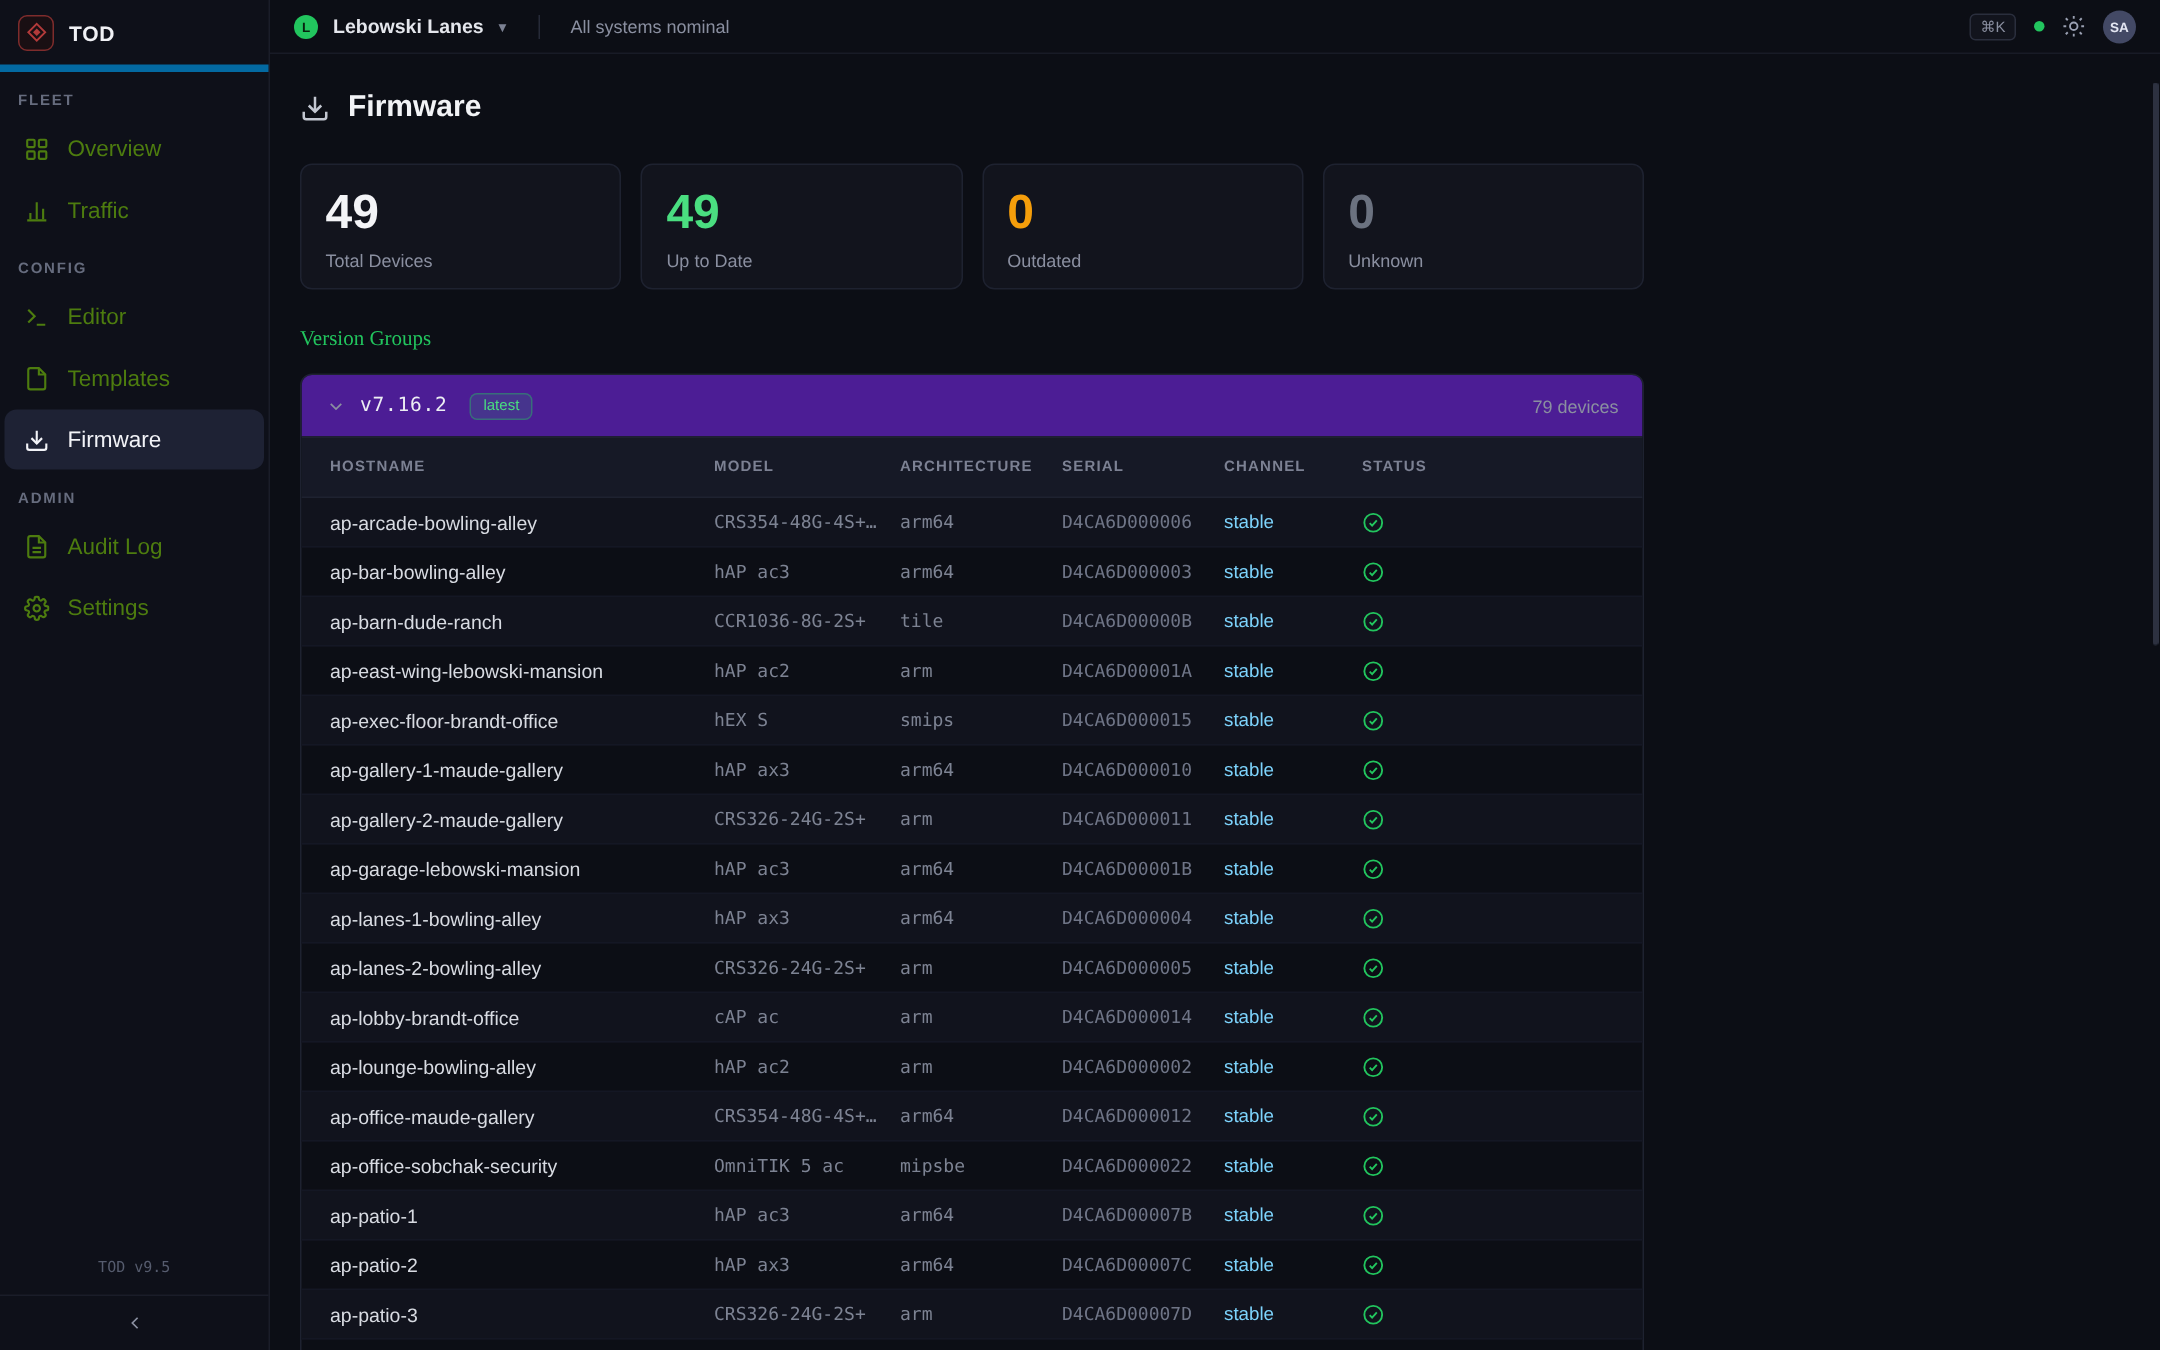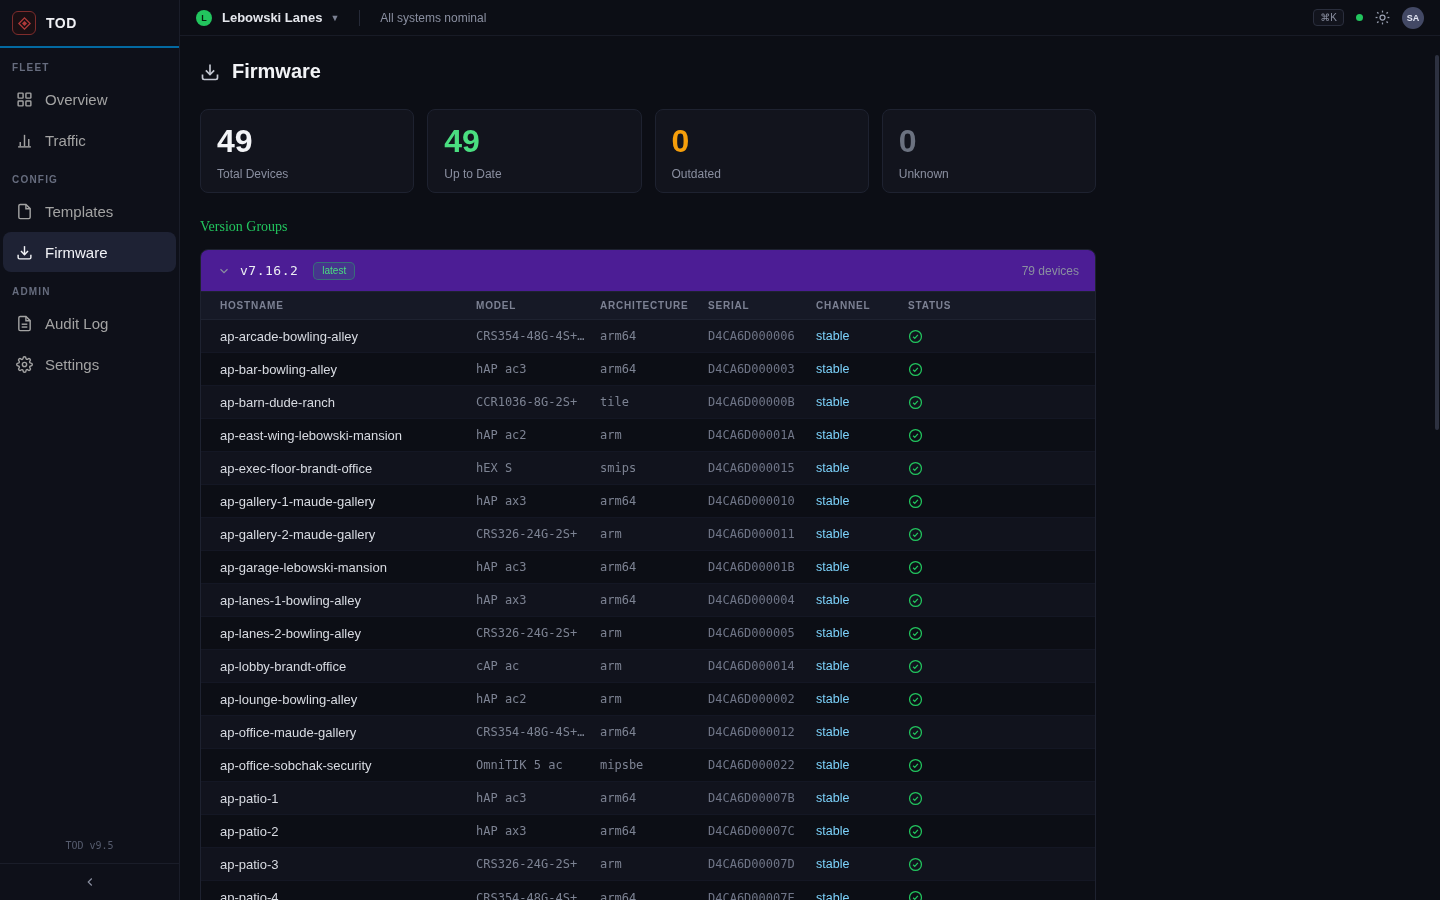--- a/index.html
+++ b/index.html
@@ -15,38 +15,38 @@
   
   .sidebar {
     width: 180px; height: 900px; flex: 0 0 180px;
     background: #0e1019;
     border-right: 1px solid #1a1d29;
     position: relative;
     display: flex; flex-direction: column;
   }
   .logo-row {
     height: 48px; display: flex; align-items: center; gap: 10px;
-    padding: 16px 12px; border-bottom: 2px solid #0369a1;
+    padding: 16px 12px; border-bottom: 5px solid #0369a1;
   }
   .logo-box {
     width: 24px; height: 24px; border-radius: 6px;
     border: 1px solid #7e2c2c; background: #190f13;
     display: flex; align-items: center; justify-content: center;
   }
   .app-name { font-size: 14px; font-weight: 700; letter-spacing: .5px; color: #f0f1f5; }
   .nav-section { margin-top: 14px; }
   .nav-heading {
     font-size: 10px; letter-spacing: 1.2px; text-transform: uppercase;
     color: #666c7e; margin: 8px 12px 6px 12px; font-weight: 600;
   }
   .nav-item {
     display: flex; align-items: center; gap: 12px;
     height: 40px; margin: 1px 3px; padding: 0 12px;
     border-radius: 8px; cursor: pointer;
-    color: #a3a3a3; font-size: 15px;
+    color: #4d7c0f; font-size: 15px;
   }
   .nav-item.active { background: #1e2234; color: #f2f3f7; }
   .nav-icon { width: 18px; height: 18px; display: flex; align-items: center; justify-content: center; }
   .nav-icon svg { width: 17px; height: 17px; }
   .sidebar-footer { margin-top: auto; }
   .version-label {
     font-family: "DejaVu Sans Mono", monospace;
     font-size: 10px; color: #565c6e; text-align: center; padding-bottom: 12px;
   }
   .collapse-row {
@@ -113,21 +113,21 @@
     padding: 2.5px 8px; margin-left: 6px;
   }
   .device-count { margin-left: auto; font-size: 12px; color: #8a8fa0; }
 
   .t-head, .t-row {
     display: grid;
     grid-template-columns: 256px 124px 108px 108px 92px 1fr;
     align-items: center; padding-left: 19px;
   }
   .t-head {
-    height: 29px; background: #161926; border-top: 1px solid #1e2230;
+    height: 41px; background: #161926; border-top: 1px solid #1e2230;
     border-bottom: 1px solid #1e2230;
   }
   .th {
     font-size: 10px; color: #7c8193; text-transform: uppercase;
     letter-spacing: .8px; font-weight: 700;
   }
   .t-row { height: 33px; border-bottom: 1px solid #141724; cursor: default; }
   .t-row:nth-child(odd) { background: #11131d; }
   .t-row:last-child { border-bottom: none; }
   .cell-host { font-size: 13px; color: #d8dbe2; }
@@ -176,20 +176,29 @@
               <line x1="12" y1="20" x2="12" y2="4"></line>
               <line x1="6" y1="20" x2="6" y2="14"></line>
               <line x1="3" y1="21" x2="21" y2="21"></line>
             </svg>
           </span>
           <span class="nav-label">Traffic</span>
         </div>
       </div>
       <div class="nav-section">
         <div class="nav-heading">CONFIG</div>
+        <div class="nav-item">
+          <span class="nav-icon">
+            <svg viewBox="0 0 24 24" fill="none" stroke="currentColor" stroke-width="2">
+              <polyline points="4 17 10 11 4 5"></polyline>
+              <line x1="12" y1="19" x2="20" y2="19"></line>
+            </svg>
+          </span>
+          <span class="nav-label">Editor</span>
+        </div>
         <div class="nav-item">
           <span class="nav-icon">
             <svg viewBox="0 0 24 24" fill="none" stroke="currentColor" stroke-width="2">
               <path d="M14 2H6a2 2 0 0 0-2 2v16a2 2 0 0 0 2 2h12a2 2 0 0 0 2-2V8z"></path>
               <polyline points="14 2 14 8 20 8"></polyline>
             </svg>
           </span>
           <span class="nav-label">Templates</span>
         </div>
         <div class="nav-item active">

